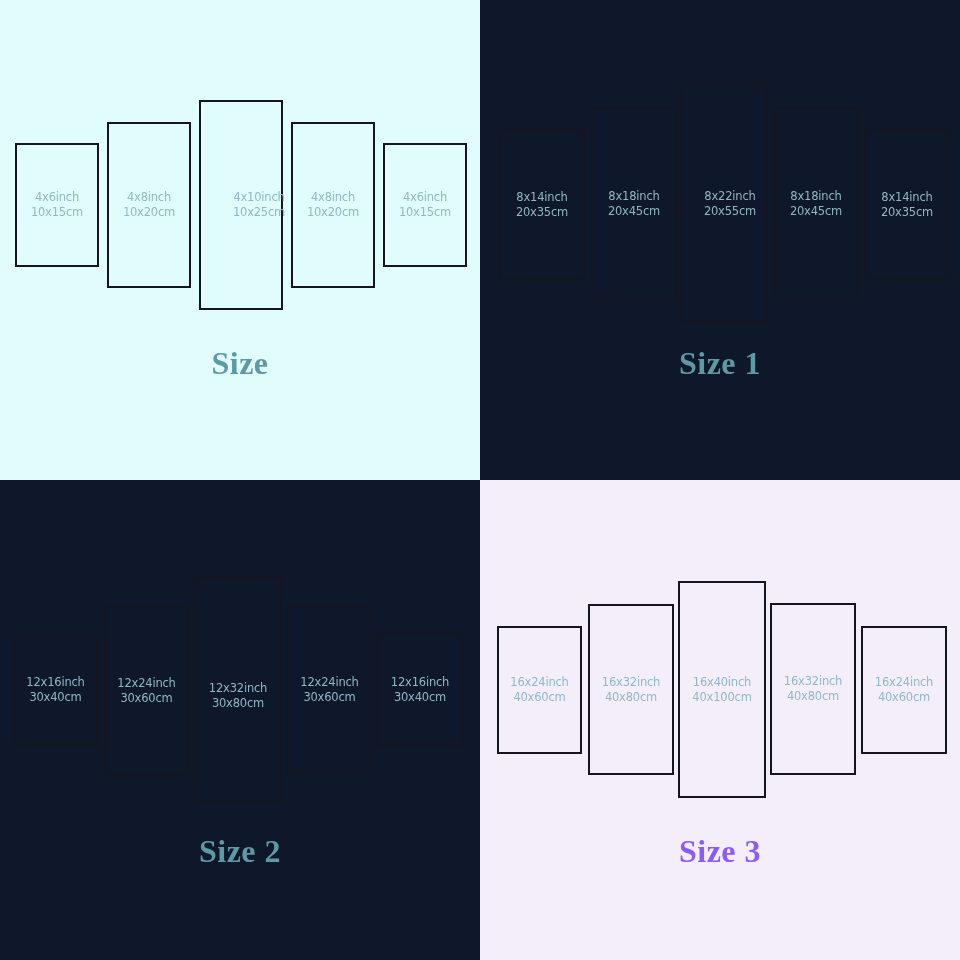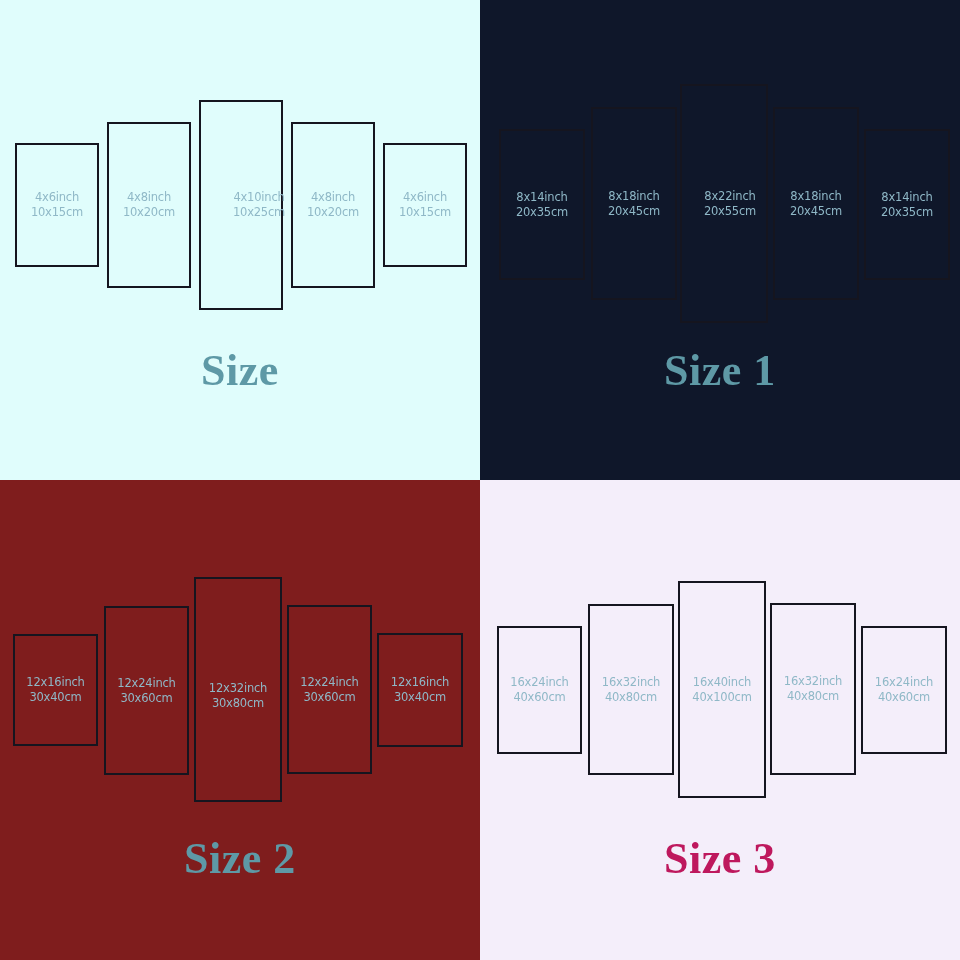--- a/index.html
+++ b/index.html
@@ -66,21 +66,21 @@
 
   
   .group-title {
     position: absolute;
     left: 0;
     width: 480px;
     text-align: center;
     color: #5e99a6;
     font-family: "Liberation Serif", "DejaVu Serif", serif;
     font-weight: bold;
-    font-size: 44px;
+    font-size: 32px;
     letter-spacing: 0.5px;
     user-select: none;
   }
 
   
   .q-tl .group-title { top: 345px; }
   .q-tr .group-title { top: 345px; }
   .q-bl .group-title { top: 353px; }
   .q-br .group-title { top: 353px; }
 </style>
@@ -151,21 +151,21 @@
         </div>
         <div class="panel" style="left: 384px; top: 129px; width: 86px; height: 151px; border-color: rgb(21, 21, 31);">
           <div class="panel-label" style="color: rgb(143, 184, 199);">
             <span class="ln">8x14inch</span>
             <span class="ln">20x35cm</span>
           </div>
         </div>
       </div>
       <div class="group-title" style="color: rgb(94, 153, 166);">Size 1</div>
     </div>
-    <div class="quadrant q-bl" style="background: #7f1d1d;">
+    <div class="quadrant q-bl" style="background: #0f172a;">
       <div class="panel-group">
         <div class="panel" style="left: 13px; top: 154px; width: 85px; height: 112px; border-color: rgb(21, 21, 31);">
           <div class="panel-label" style="color: rgb(143, 184, 199);">
             <span class="ln">12x16inch</span>
             <span class="ln">30x40cm</span>
           </div>
         </div>
         <div class="panel" style="left: 104px; top: 126px; width: 85px; height: 169px; border-color: rgb(21, 21, 31);">
           <div class="panel-label" style="color: rgb(143, 184, 199);">
             <span class="ln">12x24inch</span>
@@ -219,15 +219,15 @@
             <span class="ln">40x80cm</span>
           </div>
         </div>
         <div class="panel" style="left: 381px; top: 146px; width: 86px; height: 128px; border-color: rgb(21, 21, 31);">
           <div class="panel-label" style="color: rgb(143, 184, 199);">
             <span class="ln">16x24inch</span>
             <span class="ln">40x60cm</span>
           </div>
         </div>
       </div>
-      <div class="group-title" style="color: #be185d;">Size 3</div>
+      <div class="group-title" style="color: #8b5cf6;">Size 3</div>
     </div>
   </div>
 
 </body></html>

